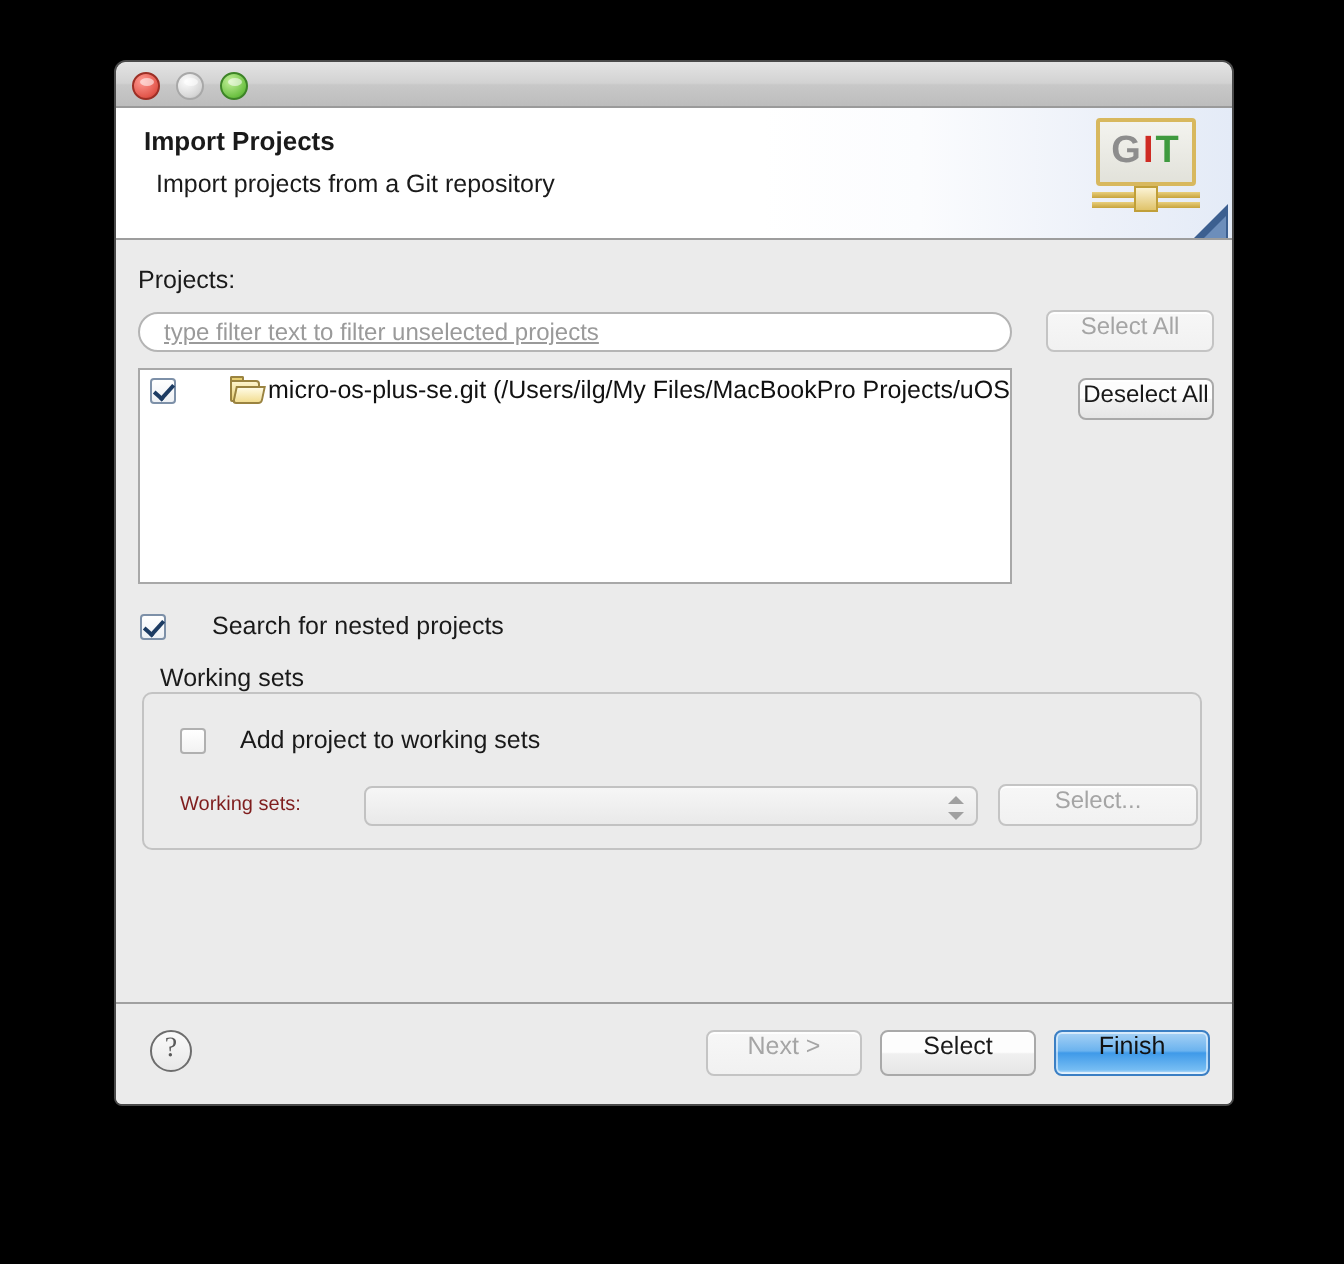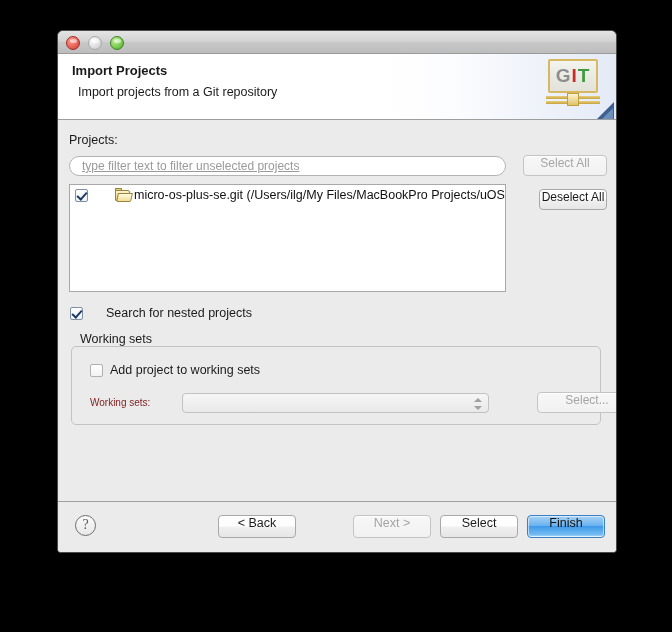--- a/index.html
+++ b/index.html
@@ -201,21 +201,20 @@
     box-shadow: 0 1px 0 rgba(255,255,255,0.8) inset;
     text-align: center;
     box-sizing: border-box;
     cursor: default;
     padding: 0;
   }
   .btn.disabled {
     color: #a5a5a5;
     background: linear-gradient(to bottom, #f7f7f7 0%, #f1f1f1 100%);
     border-color: #c4c4c4;
-    margin-left: 48px;
   }
   .btn-select-all {
     position: absolute;
     right: 9px; top: 35px;
     width: 84px; height: 21px;
   }
   .btn-deselect-all {
     position: absolute;
     right: 9px; top: 69px;
     width: 68px; height: 21px;
@@ -326,21 +325,21 @@
     border: 1px solid #c3c3c3;
     border-radius: 5px;
     box-sizing: border-box;
     background: #ebebeb;
   }
   .gb-check-row {
     position: absolute;
     left: 18px; top: 16px;
     display: flex;
     align-items: center;
-    gap: 7px;
+    gap: 17px;
   }
   .cb-empty {
     width: 13px; height: 13px;
     border: 1px solid #b0b0b0;
     border-radius: 2px;
     background: linear-gradient(to bottom, #ffffff, #f2f2f2);
     box-sizing: border-box;
     flex: none;
   }
   .gb-check-row .lbl { font-size: 12.5px; color: #1a1a1a; }
@@ -498,20 +497,19 @@
         </div>
         <div class="btn btn-select disabled">Select...</div>
       </div>
 
     </div>
   </div>
 
   <div class="wiz-footer">
     <div class="help-icon">?</div>
     <div class="footer-btns">
-      <div class="btn fbtn">&lt; Back</div>
       <div class="btn fbtn disabled">Next &gt;</div>
       <div class="btn fbtn">Select</div>
       <div class="btn fbtn primary">Finish</div>
     </div>
   </div>
 
 </div>
 
 </body></html>

